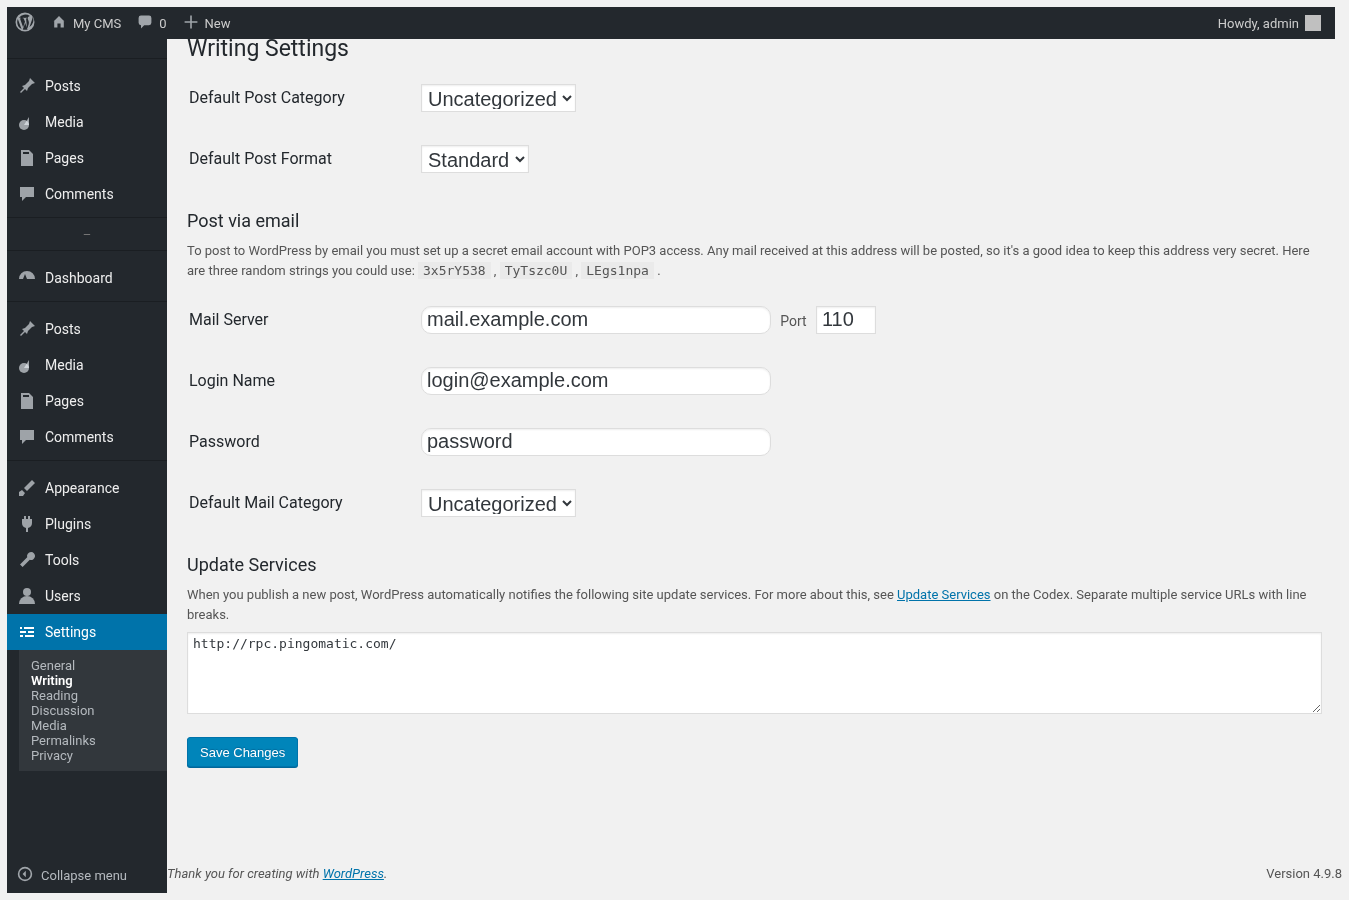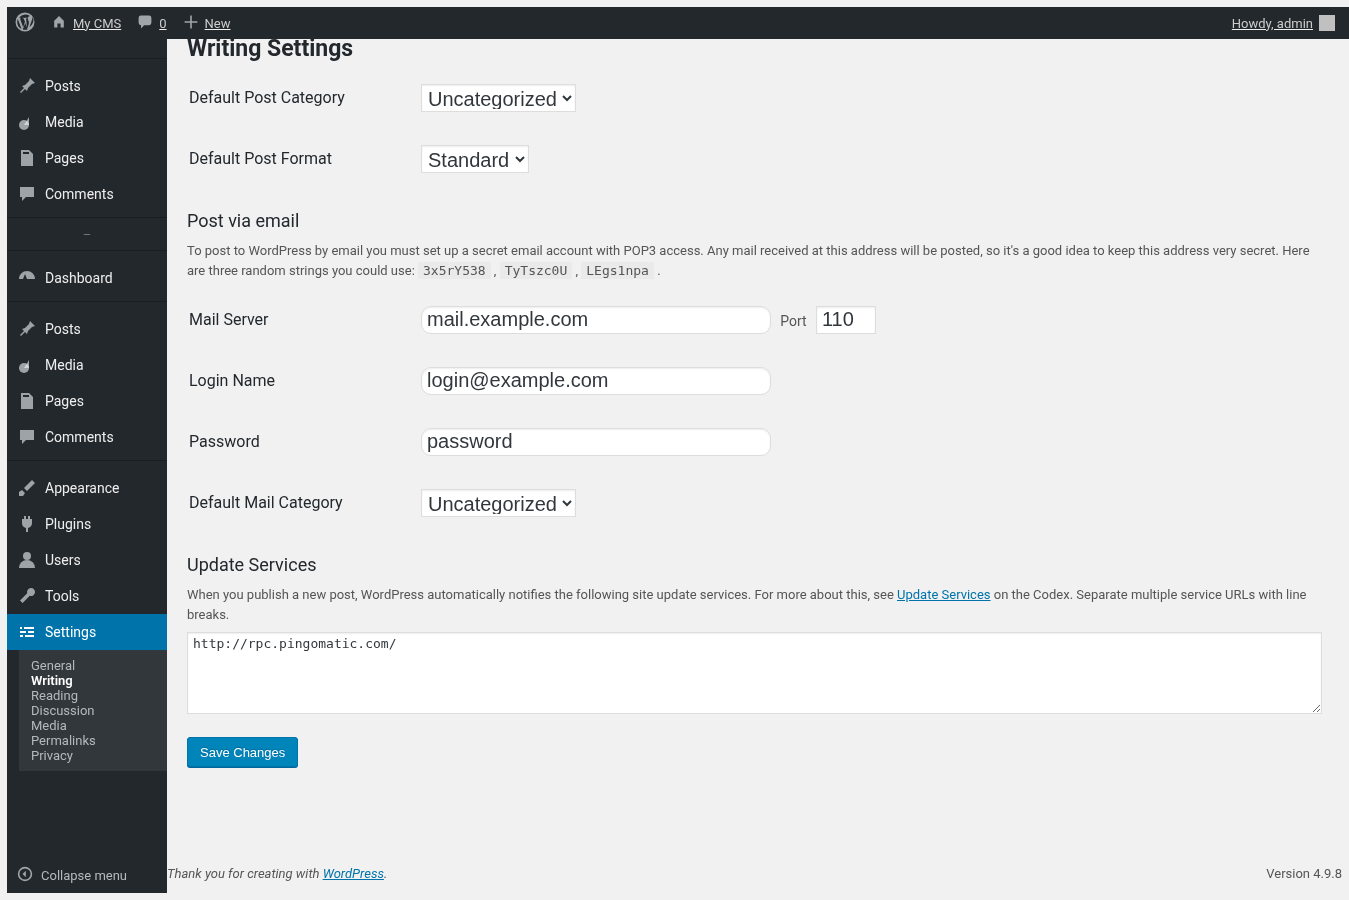--- a/index.html
+++ b/index.html
@@ -6,23 +6,23 @@
 body {
   font-family: -apple-system, BlinkMacSystemFont, "Segoe UI", Roboto, sans-serif;
   font-size: 13px;
   background: #f1f1f1;
   color: #444;
 }
 .wrap { width: 1349px; height: 900px; position: relative; overflow: hidden; background: #f1f1f1; }
 
 
 .adminbar {
-  position: absolute; top: 7px; left: 7px; right: 0; height: 32px;
+  position: absolute; top: 7px; left: 7px; right: 14px; height: 32px;
   background: #23282d; color: #eee; display: flex; align-items: center;
-  font-size: 13px; z-index: 1000; text-decoration: underline;
+  font-size: 13px; z-index: 1000;
 }
 .adminbar .left, .adminbar .right { display: flex; align-items: center; height: 100%; }
 .adminbar .right { margin-left: auto; padding-right: 6px; }
 .adminbar .ab-item { display: flex; align-items: center; gap: 6px; padding: 0 8px; height: 100%; color: #ccc; cursor: pointer; }
 .adminbar svg { fill: #a0a5aa; }
 .adminbar .avatar { width: 16px; height: 16px; background: #c0c0c0; display: inline-block; }
 
 
 .sidebar {
   position: absolute; top: 39px; left: 7px; width: 160px; bottom: 7px;
@@ -48,21 +48,21 @@
 
 .submenu { list-style:none; background:#32373c; padding: 8px 0; margin-left: 12px; }
 .submenu li a { padding: 5px 12px; color:#b4b9be; font-size:13px; }
 .submenu li.current a { color:#fff; font-weight:600; }
 
 .collapse { position:absolute; bottom:0; left:0; right:0; }
 .collapse a { display:flex; align-items:center; gap:8px; padding:8px 10px; color:#b4b9be; font-size:13px; cursor:pointer; }
 
 
 .content { position:absolute; top:39px; left:167px; right:7px; bottom:7px; padding: 0 20px 0 20px; overflow:hidden; }
-h1 { font-size:23px; font-weight:700; color:#23282d; padding: 0 0 4px; margin-top:-4px; }
+h1 { font-size:23px; font-weight:400; color:#23282d; padding: 0 0 4px; margin-top:-4px; }
 .content h2 { font-size:18px; font-weight:400; color:#23282d; margin: 20px 0 6px; }
 
 .form-table { width:100%; }
 .form-table tr th {
   text-align:left; font-weight:400; color:#23282d; font-size:16px;
   width:220px; padding: 20px 10px 20px 0; vertical-align:top;
 }
 .form-table tr td { padding: 15px 10px; vertical-align:middle; }
 
 select, input[type="text"], textarea {
@@ -279,35 +279,35 @@
                 <path d="M7 2v3H5v4a5 5 0 0 0 4 4.9V18h2v-4.1A5 5 0 0 0 15 9V5h-2V2h-2v3H9V2z"></path>
               </svg>
             </span>
             <span>Plugins</span>
           </a>
         </li>
       <li>
           <a>
             <span class="icon">
               <svg viewBox="0 0 20 20">
+                <path d="M14 2a4 4 0 0 0-3.8 5.2L3 14.4 5.6 17l7.2-7.2A4 4 0 1 0 14 2z"></path>
+              </svg>
+            </span>
+            <span>Tools</span>
+          </a>
+        </li>
+      <li>
+          <a>
+            <span class="icon">
+              <svg viewBox="0 0 20 20">
                 <circle cx="10" cy="6" r="4"></circle>
                 <path d="M2 18a8 8 0 0 1 16 0z"></path>
               </svg>
             </span>
             <span>Users</span>
-          </a>
-        </li>
-      <li>
-          <a>
-            <span class="icon">
-              <svg viewBox="0 0 20 20">
-                <path d="M14 2a4 4 0 0 0-3.8 5.2L3 14.4 5.6 17l7.2-7.2A4 4 0 1 0 14 2z"></path>
-              </svg>
-            </span>
-            <span>Tools</span>
           </a>
         </li>
       <li class="current">
         <a>
             <span class="icon">
               <svg viewBox="0 0 20 20">
                 <path d="M3 5h2v2H3zm4 0h10v2H7zM3 9h6v2H3zm8 0h6v2h-6zM3 13h3v2H3zm5 0h9v2H8z"></path>
               </svg>
             </span>
             <span>Settings</span>

